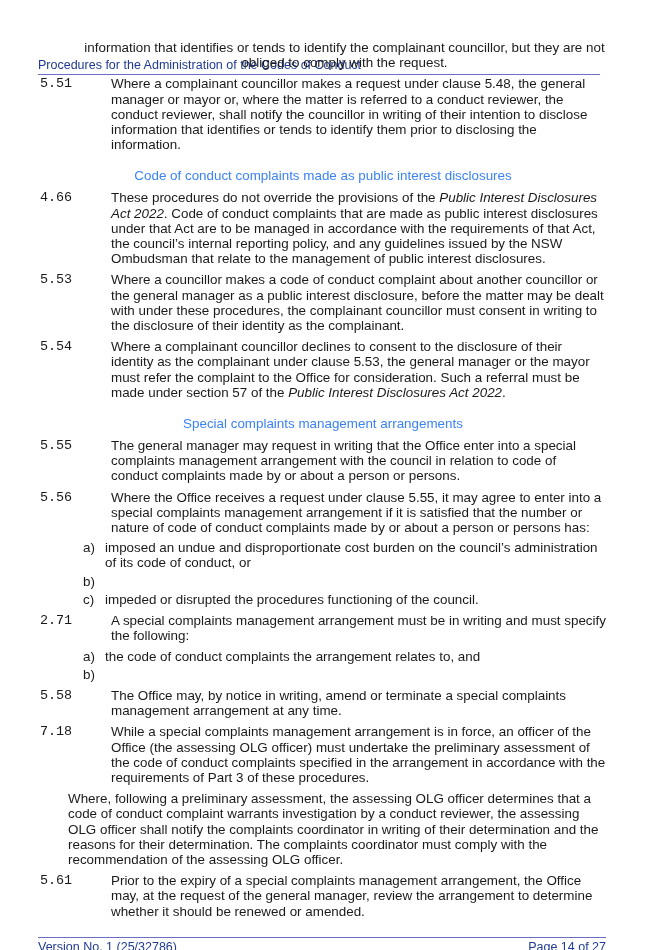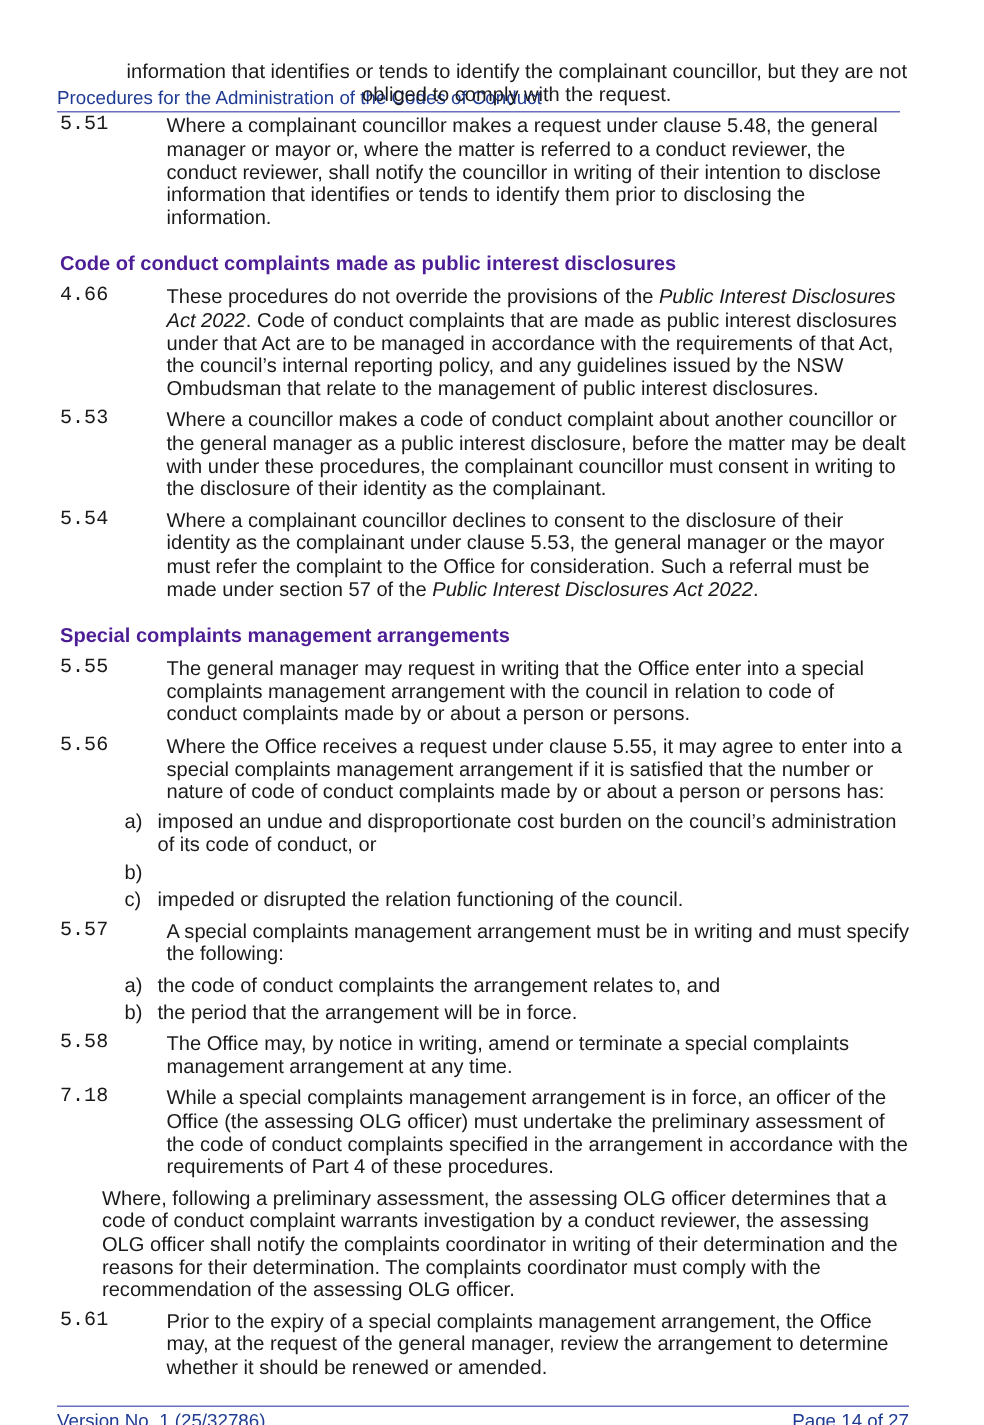--- a/index.html
+++ b/index.html
@@ -11,22 +11,22 @@
     position: absolute; left: 38px; top: 23px; width: 562px;
     text-align: left; font-size: 12.5px; color: #1f3a93;
     border-bottom: 1px solid #6a6fc4; padding-bottom: 1px; line-height: 15px; margin-top: 35px;
   }
   .content { position: absolute; left: 40px; top: 40px; width: 566px; }
   .para { display: flex; font-size: 13.4px; line-height: 15.2px; margin-bottom: 6px; }
   .num { width: 43px; flex: 0 0 43px; font-family: Liberation Mono, monospace; }
   .text { flex: 1; margin-left: 28px; }
   .cont { padding-left: 43px; font-size: 13.4px; line-height: 15.2px; margin-bottom: 6px; text-align: center; }
   .heading {
-    font-weight: bold; color: #4c1d95; font-size: 13.4px; line-height: 15px;
-    margin-top: 16px; margin-bottom: 7px;
+    font-weight: normal; color: #3b82f6; font-size: 13.4px; line-height: 15px;
+    margin-top: 16px; margin-bottom: 7px; text-align: center;
   }
   .sub { display: flex; padding-left: 43px; font-size: 13.4px; line-height: 15.2px; margin-top: -1px; margin-bottom: 4px; }
   .sub .lbl { width: 22px; flex: 0 0 22px; }
   .sub .stext { flex: 1; }
   em { font-style: italic; }
   .footer {
     position: absolute; left: 38px; top: 937px; width: 568px;
     border-top: 1px solid #6a6fc4; padding-top: 2px;
     display: flex; justify-content: space-between;
     font-size: 12.5px; color: #1f3a93; line-height: 14px;
@@ -77,44 +77,43 @@
   </div>
   <div class="sub">
     <span class="lbl">a)</span>
     <span class="stext">imposed an undue and disproportionate cost burden on the council’s administration of its code of conduct, or</span>
   </div>
   <div class="sub">
     <span class="lbl">b)</span>
   </div>
   <div class="sub" style="margin-bottom:6px;">
     <span class="lbl">c)</span>
-    <span class="stext">impeded or disrupted the relation functioning of the council.</span>
+    <span class="stext">impeded or disrupted the procedures functioning of the council.</span>
   </div>
 
   <div class="para">
-    <span class="num">5.57</span>
+    <span class="num">2.71</span>
     <span class="text">A special complaints management arrangement must be in writing and must specify the following:</span>
   </div>
   <div class="sub">
     <span class="lbl">a)</span>
     <span class="stext">the code of conduct complaints the arrangement relates to, and</span>
   </div>
   <div class="sub" style="margin-bottom:6px;">
     <span class="lbl">b)</span>
-    <span class="stext">the period that the arrangement will be in force.</span>
   </div>
 
   <div class="para">
     <span class="num">5.58</span>
     <span class="text">The Office may, by notice in writing, amend or terminate a special complaints management arrangement at any time.</span>
   </div>
 
   <div class="para">
     <span class="num">7.18</span>
-    <span class="text">While a special complaints management arrangement is in force, an officer of the Office (the assessing OLG officer) must undertake the preliminary assessment of the code of conduct complaints specified in the arrangement in accordance with the requirements of Part 4 of these procedures.</span>
+    <span class="text">While a special complaints management arrangement is in force, an officer of the Office (the assessing OLG officer) must undertake the preliminary assessment of the code of conduct complaints specified in the arrangement in accordance with the requirements of Part 3 of these procedures.</span>
   </div>
 
   <div class="para">
     <span class="text">Where, following a preliminary assessment, the assessing OLG officer determines that a code of conduct complaint warrants investigation by a conduct reviewer, the assessing OLG officer shall notify the complaints coordinator in writing of their determination and the reasons for their determination. The complaints coordinator must comply with the recommendation of the assessing OLG officer.</span>
   </div>
 
   <div class="para">
     <span class="num">5.61</span>
     <span class="text">Prior to the expiry of a special complaints management arrangement, the Office may, at the request of the general manager, review the arrangement to determine whether it should be renewed or amended.</span>
   </div>

